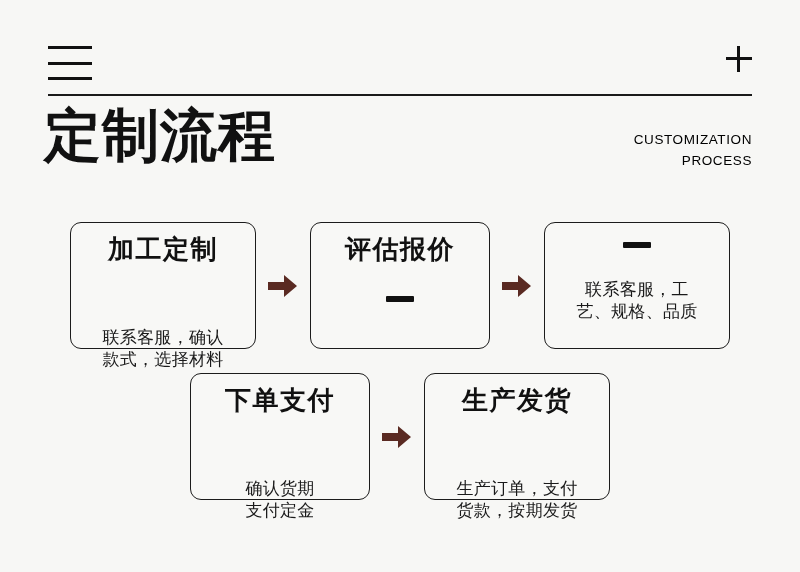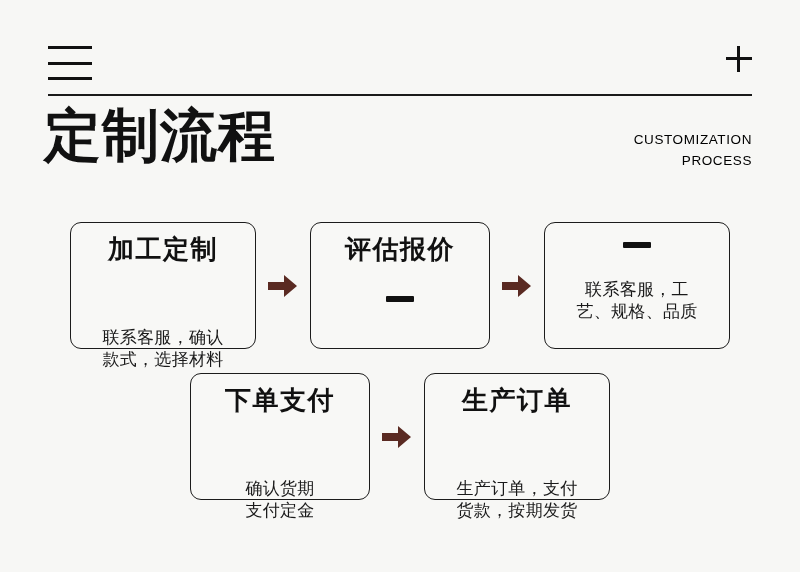--- a/index.html
+++ b/index.html
@@ -256,21 +256,21 @@
 支付定金</div>
       </div>
 
       <div class="arrow">
         <svg width="30" height="26" viewBox="0 0 30 26" aria-hidden="true">
           <path d="M0 9 L16 9 L16 2 L29 13 L16 24 L16 17 L0 17 Z" fill="#5a2a22"></path>
         </svg>
       </div>
 
       <div class="card w-wide">
-        <div class="card-title">生产订单</div>
+        <div class="card-title">生产发货</div>
         <div class="card-divider"></div>
         <div class="card-desc">生产订单，支付
 货款，按期发货</div>
       </div>
 
     </div>
 
   </div>
 
 </div>

